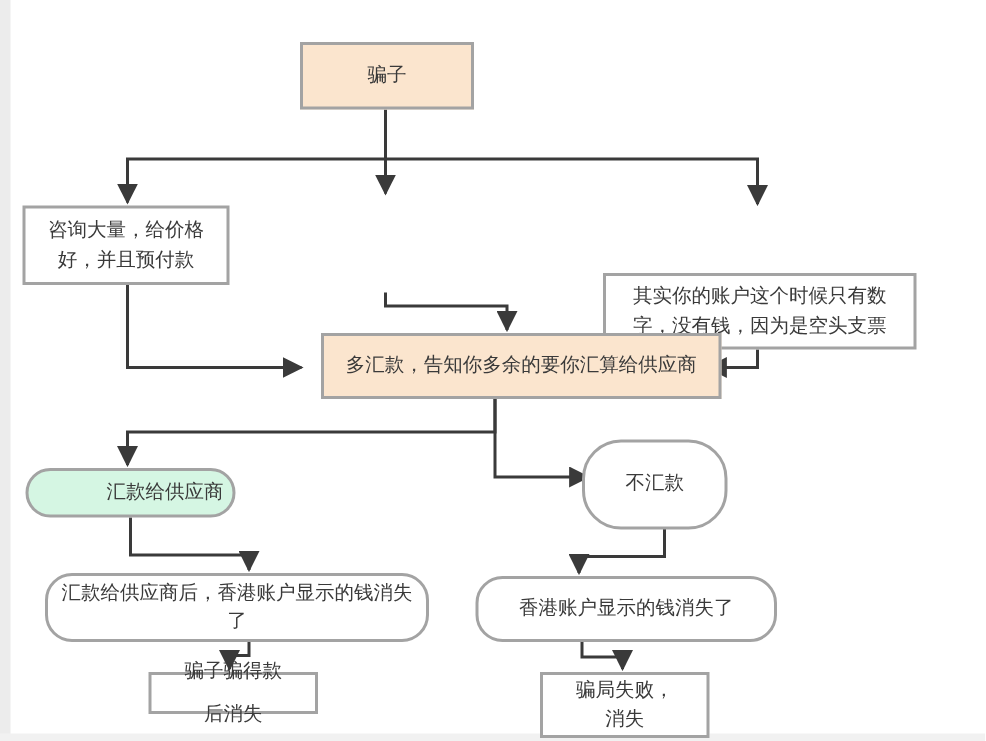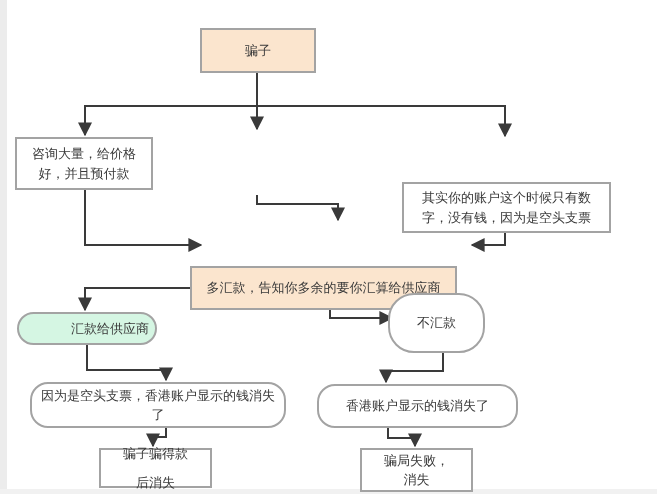--- a/index.html
+++ b/index.html
@@ -24,26 +24,26 @@
   .peach{background:#fbe5ce;}
   .mint{background:#d5f6e3;border-radius:17px;}
   .round{border-radius:18px;}
   .stadium{border-radius:26px;}
   .l{display:block;}
   
   #n-scammer{left:200px;top:28px;width:116px;height:45px;}
   #n-consult{left:15px;top:137px;width:138px;height:53px;}
   #n-hkdpay{left:185px;top:131px;width:146px;height:64px;}
   #n-emptycheck{left:402px;top:138px;width:209px;height:51px;margin-top:44px;}
-  #n-hub{left:190px;top:222px;width:267px;height:44px;margin-top:44px;}
+  #n-hub{left:214px;top:222px;width:267px;height:44px;}
   #n-remit{left:17px;top:312px;width:140px;height:33px;align-items:flex-end;}
   #n-noremit{left:388px;top:293px;width:97px;height:60px;}
   #n-remitresult{left:30px;top:382px;width:256px;height:46px;}
   #n-noremitresult{left:317px;top:384px;width:201px;height:44px;}
-  #n-scammergone{left:99px;top:448px;width:113px;height:40px;gap:10px;}
+  #n-scammergone{left:99px;top:448px;width:113px;height:28px;gap:10px;}
   #n-scamfailed{left:360px;top:448px;width:113px;height:44px;}
 </style>
 </head>
 <body>
 
 <div class="canvas">
 
   <div class="edge-strip-left"></div>
   <div class="edge-strip-bottom"></div>
 
@@ -86,21 +86,21 @@
 
   <div id="n-remit" class="node mint">
     <span>汇款给供应商</span>
   </div>
 
   <div id="n-noremit" class="node stadium">
     <span>不汇款</span>
   </div>
 
   <div id="n-remitresult" class="node round">
-    <span>因为是空头支票，香港账户显示的钱消失了</span>
+    <span>汇款给供应商后，香港账户显示的钱消失了</span>
   </div>
 
   <div id="n-noremitresult" class="node round">
     <span>香港账户显示的钱消失了</span>
   </div>
 
   <div id="n-scammergone" class="node">
     <span class="l">骗子骗得款</span>
     <span class="l">后消失</span>
   </div>

